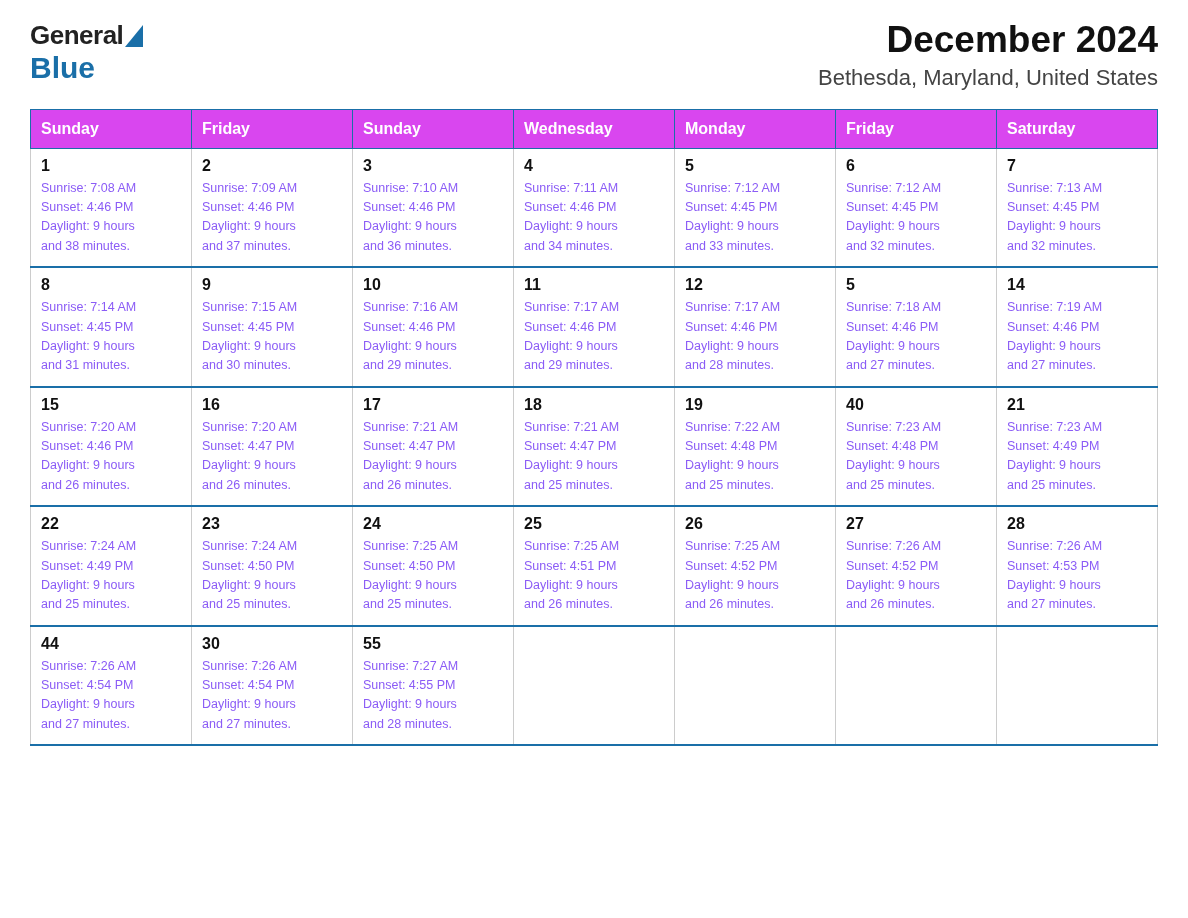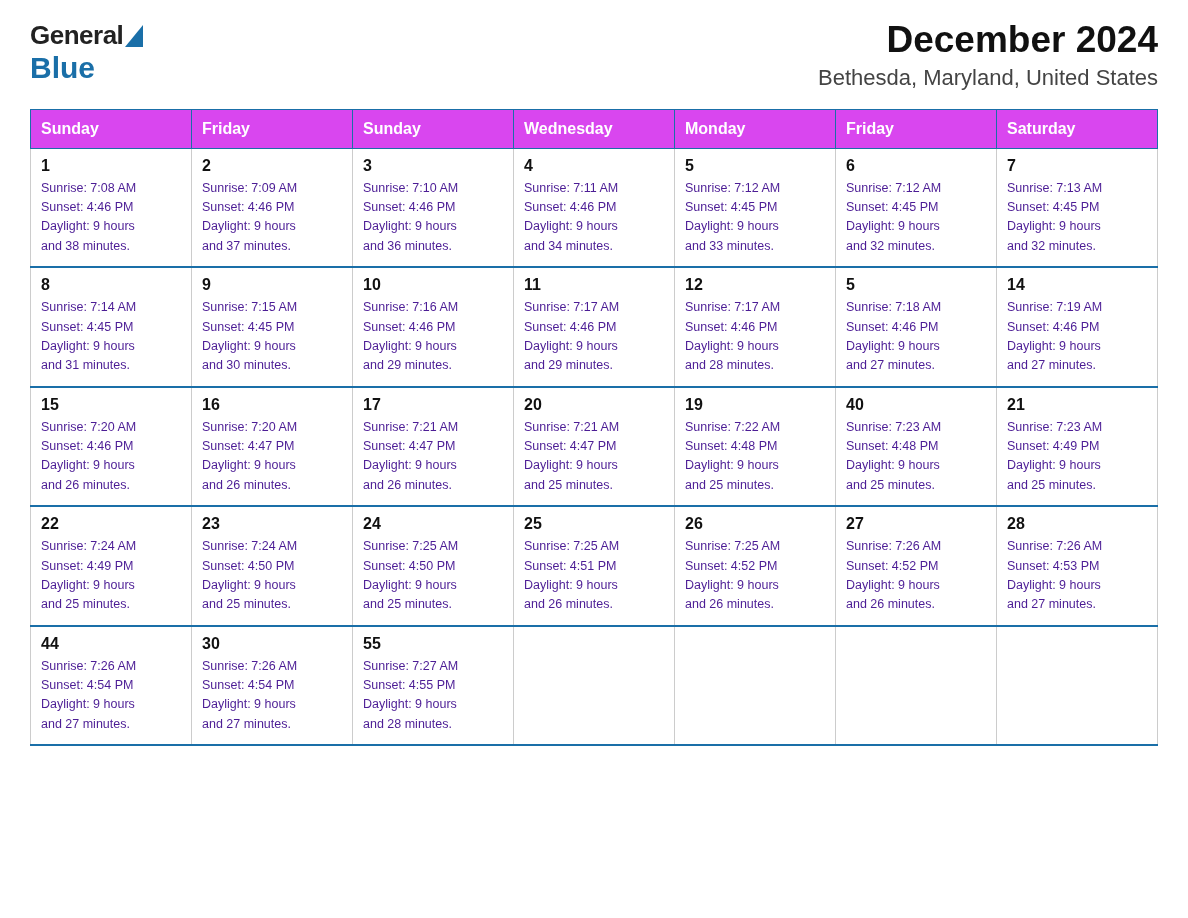--- a/index.html
+++ b/index.html
@@ -79,21 +79,21 @@
     }
     .day-number {
       font-size: 16px;
       font-weight: bold;
       color: #111;
       margin-bottom: 4px;
     }
     .day-info {
       font-size: 12.5px;
       line-height: 1.55;
-      color: #4c1d95;
+      color: #8b5cf6;
     }
     .calendar tbody tr td.empty {
       background: #fff;
     }
     .calendar tbody tr {
       border-bottom: 2px solid #1a6fa8;
     }
     
     .logo-icon {
       display: inline-block;
@@ -295,21 +295,21 @@
         <td>
           <div class="day-number">17</div>
           <div class="day-info">
             Sunrise: 7:21 AM<br>
             Sunset: 4:47 PM<br>
             Daylight: 9 hours<br>
             and 26 minutes.
           </div>
         </td>
         <td>
-          <div class="day-number">20</div>
+          <div class="day-number">18</div>
           <div class="day-info">
             Sunrise: 7:21 AM<br>
             Sunset: 4:47 PM<br>
             Daylight: 9 hours<br>
             and 25 minutes.
           </div>
         </td>
         <td>
           <div class="day-number">19</div>
           <div class="day-info">

